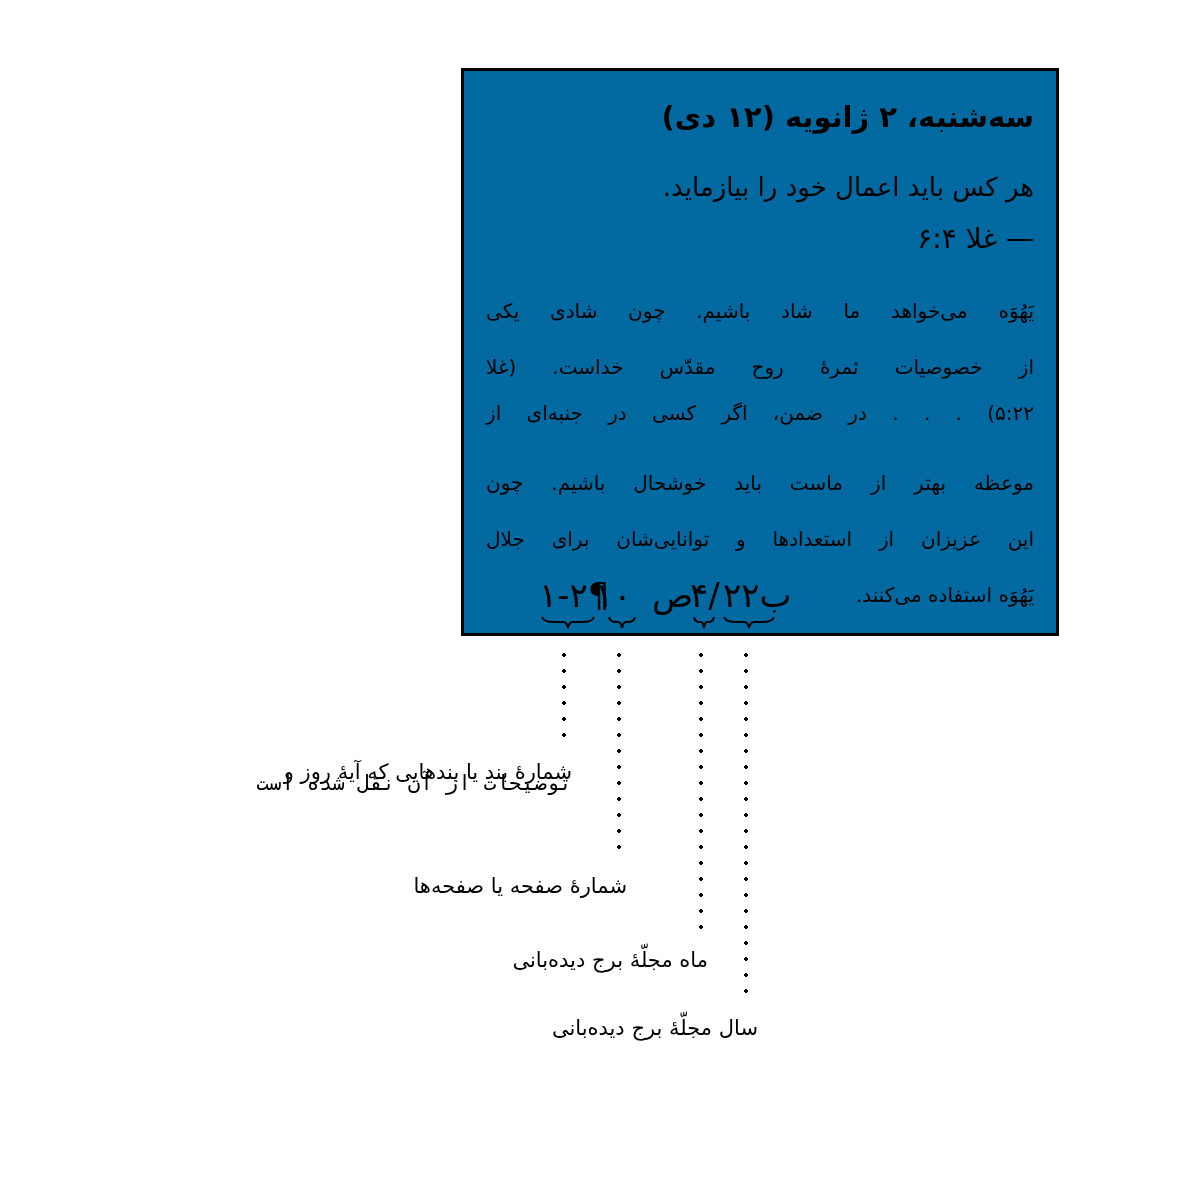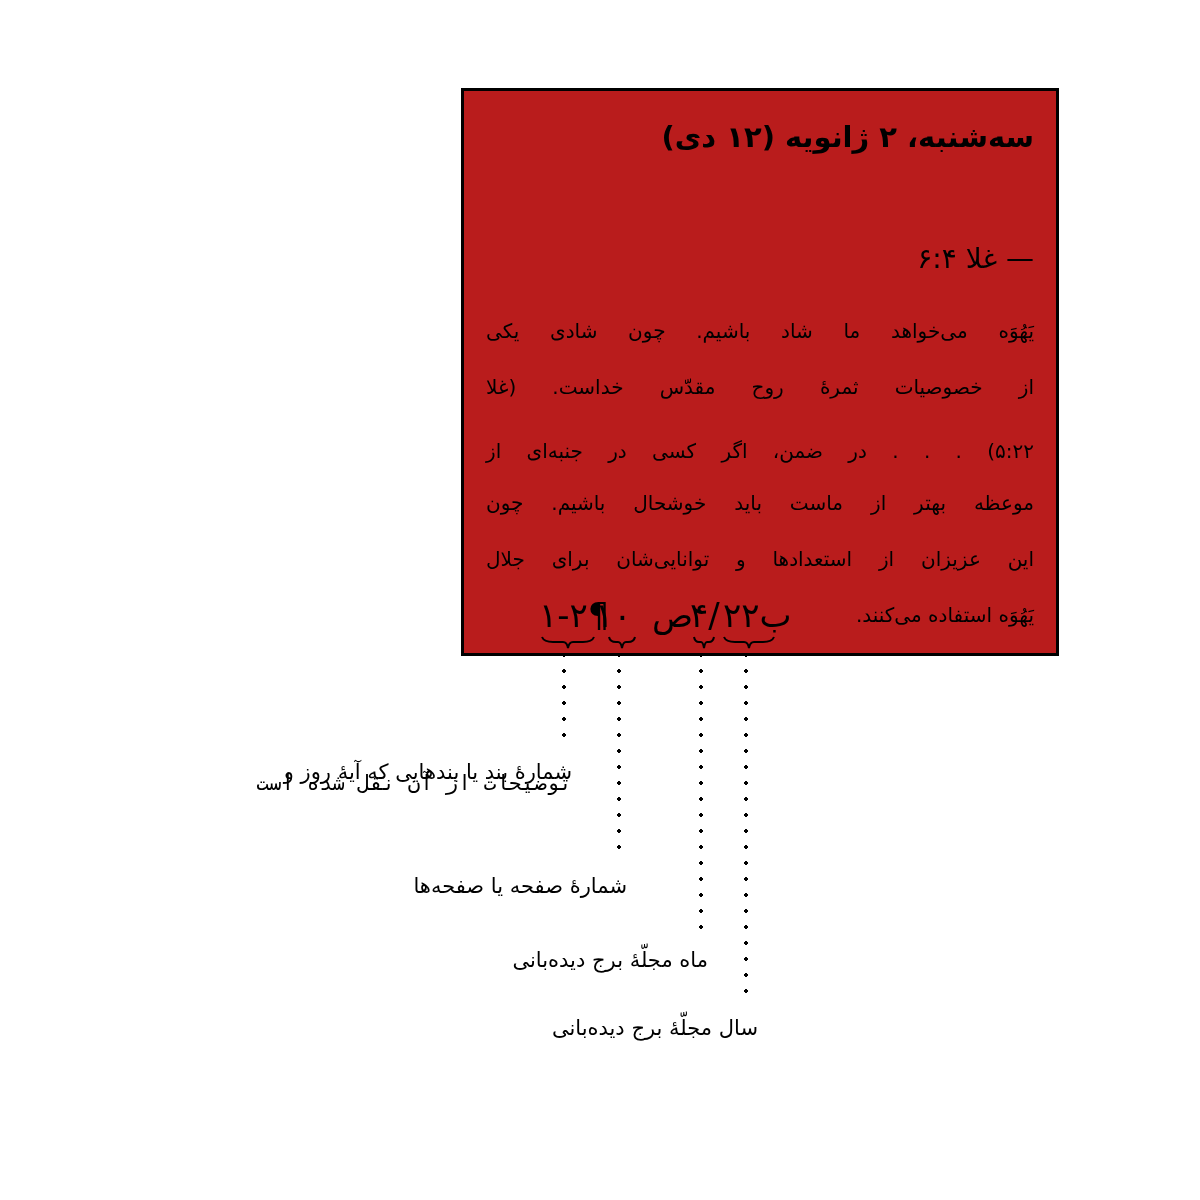--- a/index.html
+++ b/index.html
@@ -15,22 +15,21 @@
       font-family: "DejaVu Sans", sans-serif;
       color: #000000;
     }
     .box {
       position: absolute;
       left: 461px;
       top: 68px;
       width: 592px;
       height: 562px;
       border: 3px solid #000000;
-      background: #b91c1c;
-      margin-top: 20px;
+      background: #0369a1;
     }
     .heading {
       position: absolute;
       right: 22px;
       top: 26px;
       direction: rtl;
       font-weight: bold;
       font-size: 29px;
       line-height: 40px;
       white-space: nowrap;
@@ -101,25 +100,26 @@
       line-height: 50px;
       white-space: nowrap;
       text-align: right;
     }
   </style>
 </head>
 <body>
 
 <div class="box">
   <div class="heading">سه‌شنبه، ۲ ژانویه (۱۲ دی)</div>
+  <div class="verse">هر کس باید اعمال خود را بیازماید.</div>
   <div class="verse-ref">— غلا ۶:۴</div>
 
   <div class="body-line" style="top:220px;">یَهُوَه می‌خواهد ما شاد باشیم. چون شادی یکی</div>
   <div class="body-line" style="top:276px;">از خصوصیات ثمرهٔ روح مقدّس خداست. (غلا</div>
-  <div class="body-line" style="top:340px;">۵:۲۲) . . . در ضمن، اگر کسی در جنبه‌ای از</div>
+  <div class="body-line" style="top:322px;">۵:۲۲) . . . در ضمن، اگر کسی در جنبه‌ای از</div>
   <div class="body-line" style="top:392px;">موعظه بهتر از ماست باید خوشحال باشیم. چون</div>
   <div class="body-line last" style="top:504px; right:22px;">یَهُوَه استفاده می‌کنند.</div>
   <div class="body-line" style="top:448px;">این عزیزان از استعدادها و توانایی‌شان برای جلال</div>
 
   <div class="cite-part" style="top:504px; left:259px;">ب۲۲</div>
   <div class="cite-part" style="top:504px; left:226px;">/۴</div>
   <div class="cite-part" style="top:504px; left:188px;">ص</div>
   <div class="cite-part" style="top:504px; left:131px;">۱۰</div>
   <div class="cite-part" style="top:504px; left:75px;">¶۱-۲</div>
 

